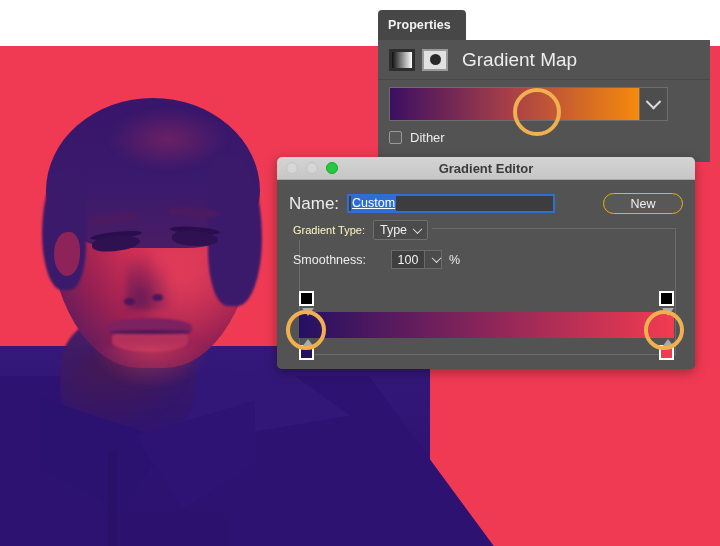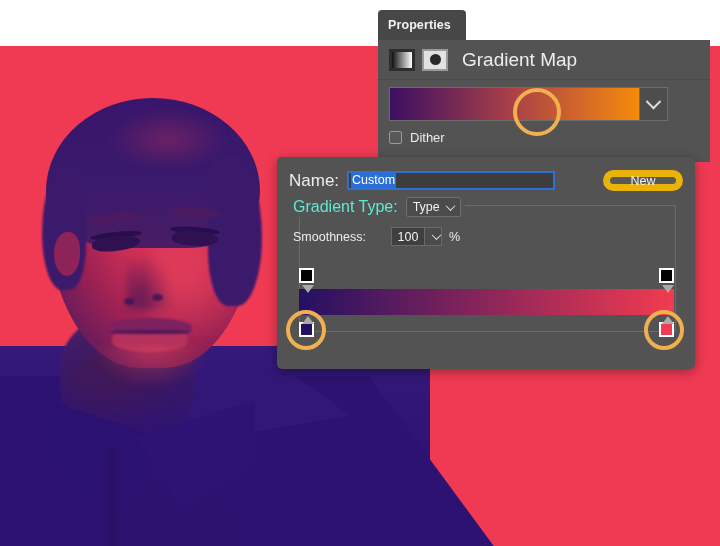--- a/index.html
+++ b/index.html
@@ -431,25 +431,26 @@
     box-sizing: border-box;
     display: flex; align-items: center;
     padding-left: 2px;
   }
   .ge-name-value {
     background: #2b6fd6;
     color: #ffffff;
     font-size: 12.5px;
     padding: 0 1px;
     line-height: 15px;
+    text-decoration: underline;
   }
   .ge-new-btn {
     margin-left: auto;
     width: 80px; height: 21px;
-    border: 7px solid #eab308;
+    border: 1px solid #eab308;
     border-radius: 11px;
     background: #585858;
     color: #f0f0f0;
     font-size: 12.5px;
     display: flex; align-items: center; justify-content: center;
     box-sizing: border-box;
   }
   .ge-fieldset {
     position: absolute;
     left: 22px; top: 48px;
@@ -458,21 +459,21 @@
     box-sizing: border-box;
   }
   .ge-legend-row {
     position: absolute;
     left: 12px; top: 40px;
     display: flex; align-items: center;
     background: #535353;
     padding: 0 4px;
     z-index: 3;
   }
-  .ge-gtype-label { color: #5eead4; font-size: 16px; text-align: center; }
+  .ge-gtype-label { color: #fef9c3; font-size: 11px; text-align: center; }
   .ge-select {
     margin-left: 8px;
     height: 20px;
     background: #4b4b4b;
     border: 1px solid #6f6f6f;
     border-radius: 2px;
     box-sizing: border-box;
     display: flex; align-items: center;
     padding: 0 6px;
     color: #f0f0f0; font-size: 12.5px;
@@ -614,20 +615,28 @@
         <div class="pp-dither-label">Dither</div>
       </div>
 
     </div>
   </div>
 
   <div class="ring" id="ring-props" style="border-color: rgb(240, 176, 80);"></div>
 
   <div id="gradient-editor">
 
+    <div class="ge-titlebar">
+      <div class="ge-lights">
+        <div class="light gray"></div>
+        <div class="light gray"></div>
+        <div class="light green"></div>
+      </div>
+      <div class="ge-title">Gradient Editor</div>
+    </div>
 
     <div class="ge-content">
 
       <div class="ge-name-row">
         <span class="ge-label">Name:</span>
         <div class="ge-name-field">
           <span class="ge-name-value">Custom</span>
         </div>
         <div class="ge-new-btn">New</div>
       </div>

